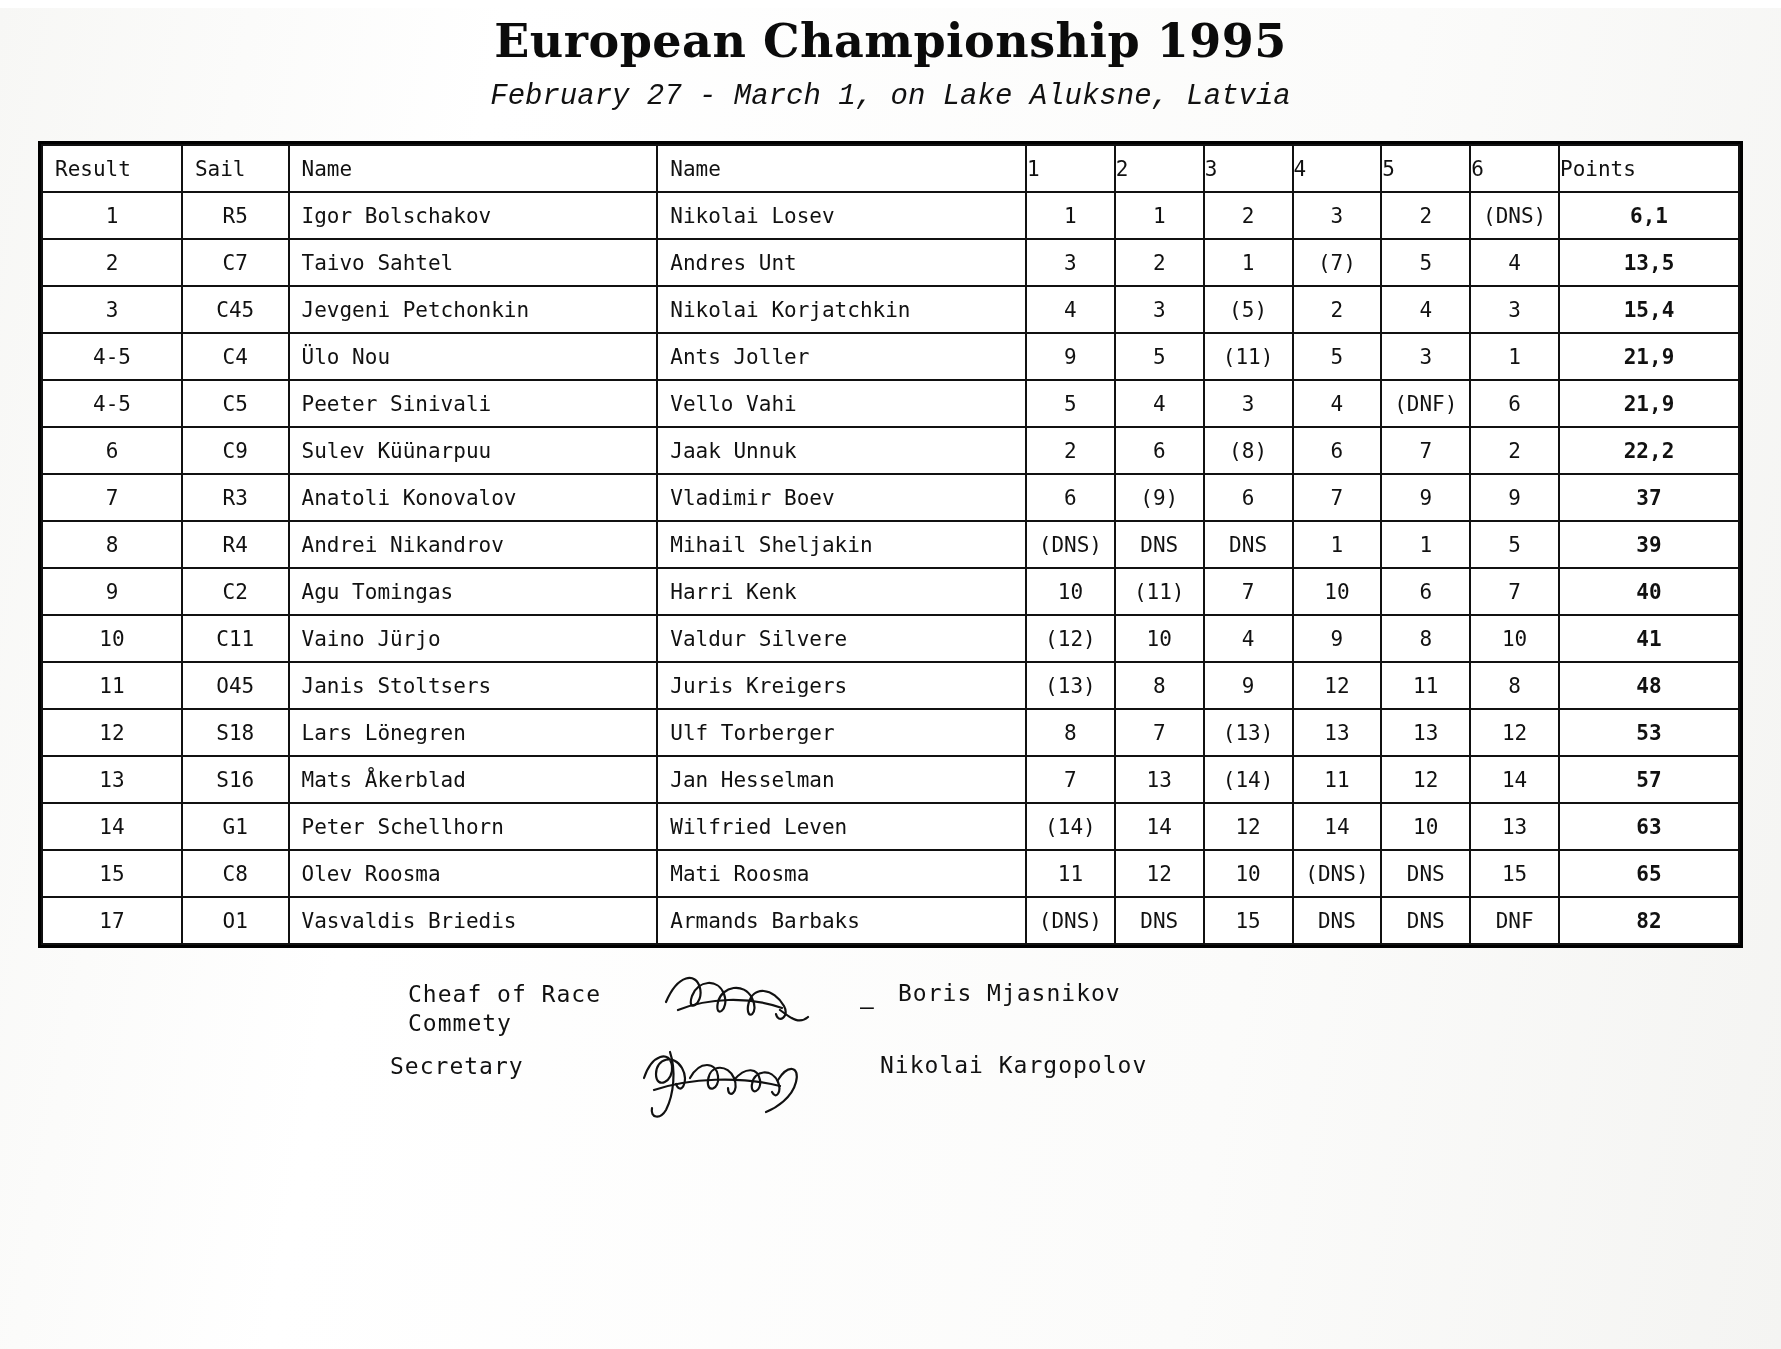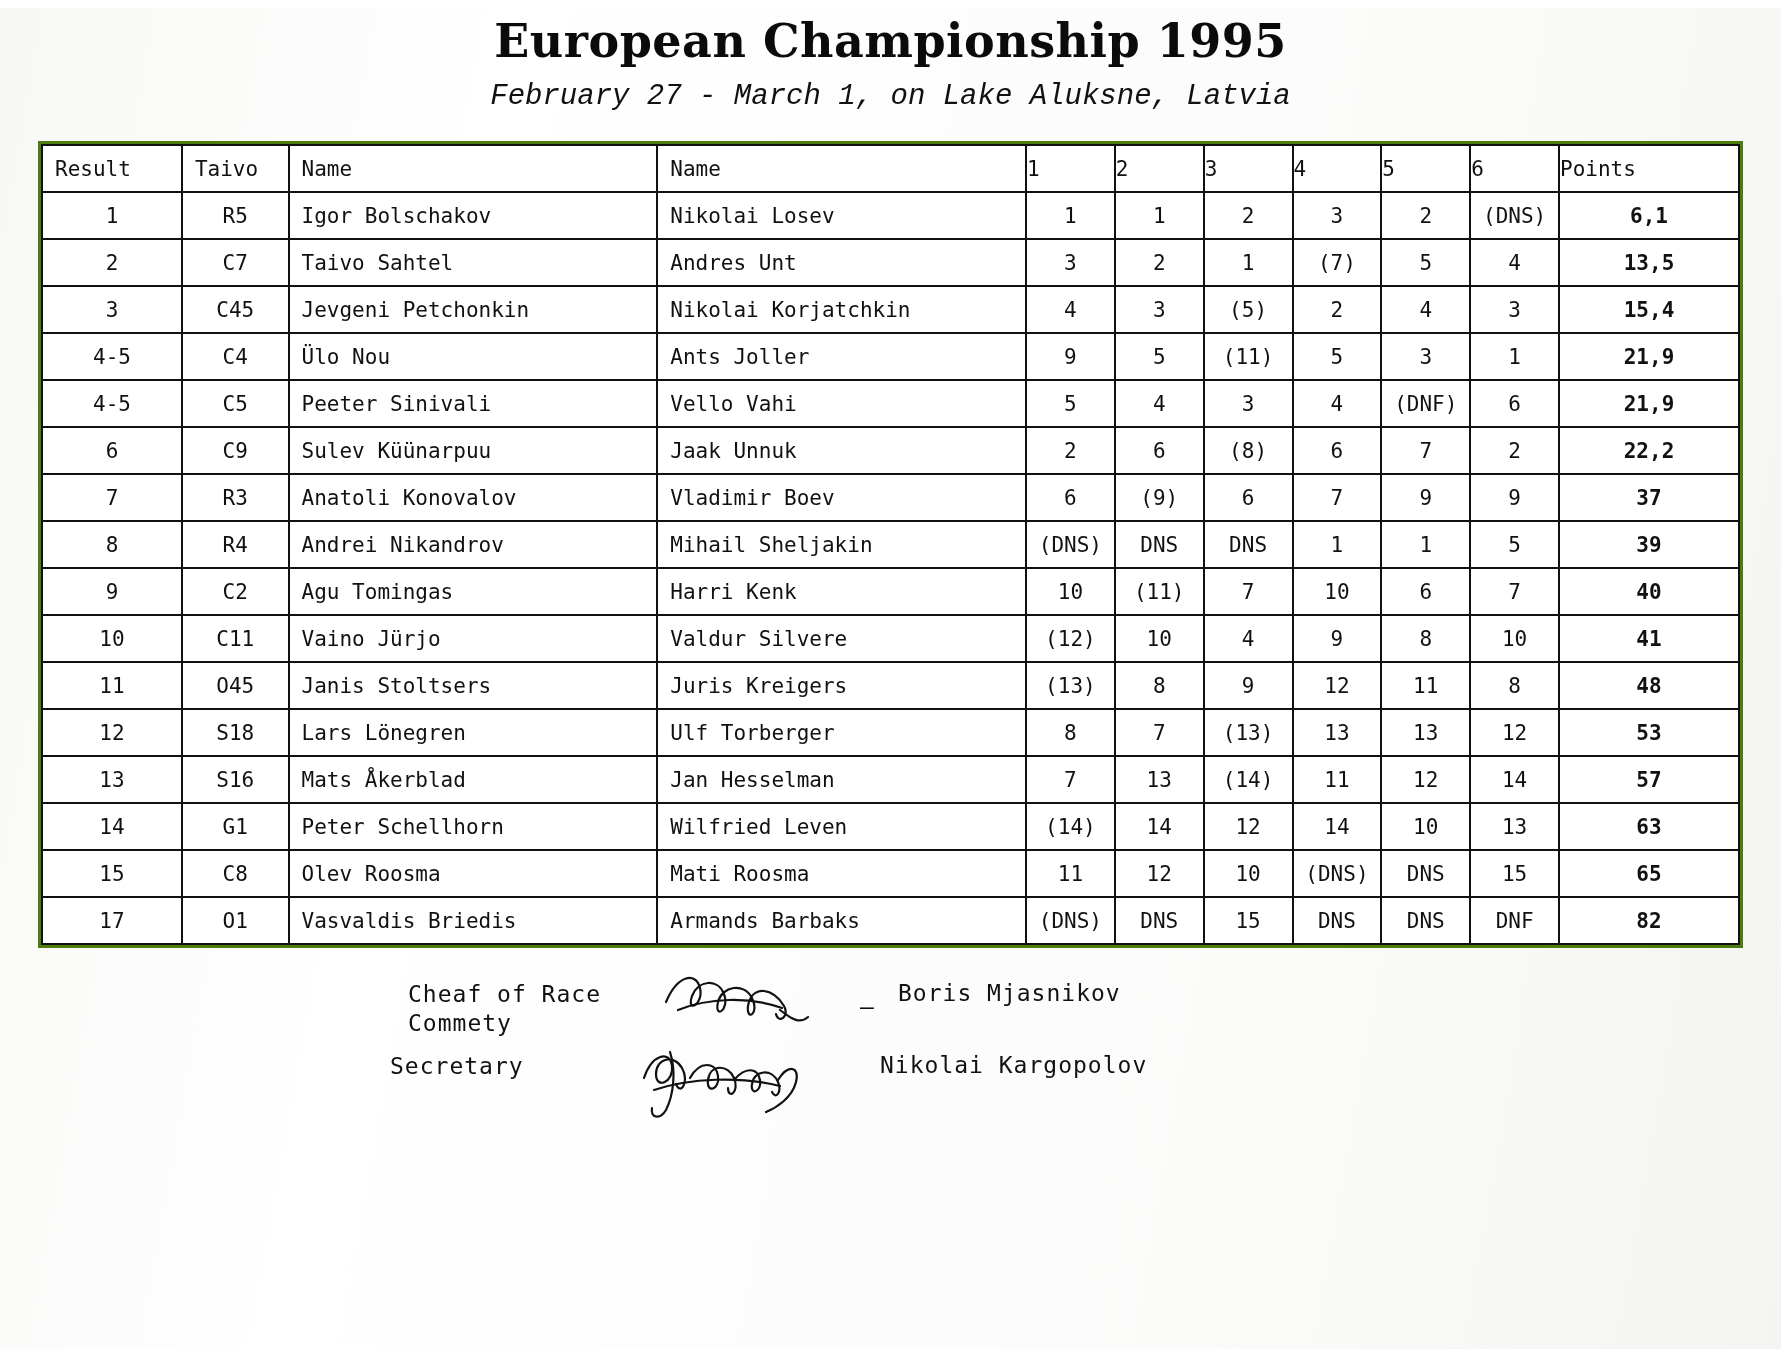--- a/index.html
+++ b/index.html
@@ -45,21 +45,21 @@
     text-align: center;
     font-family: Liberation Mono, monospace;
     font-style: italic;
     font-size: 29px;
     margin-top: 12px;
     color: #111111;
   }
 
   .table-wrap {
     margin: 28px 38px 0 38px;
-    border: 3px solid #4d7c0f;
+    border: 3px solid #000000;
     background: #fff;
   }
   table.results {
     border-collapse: collapse;
     width: 100%;
     font-family: "DejaVu Sans Mono", monospace;
     font-size: 21px;
   }
   table.results th,
   table.results td {
@@ -126,21 +126,21 @@
   <div class="content">
 
     <h1 class="title">European Championship 1995</h1>
     <div class="subtitle">February 27 - March 1, on Lake Aluksne, Latvia</div>
 
     <div class="table-wrap">
       <table class="results">
         <thead>
           <tr>
             <th class="c-result">Result</th>
-            <th class="c-sail">Taivo</th>
+            <th class="c-sail">Sail</th>
             <th class="c-name">Name</th>
             <th class="c-name">Name</th>
             <th class="c-race">1</th>
             <th class="c-race">2</th>
             <th class="c-race">3</th>
             <th class="c-race">4</th>
             <th class="c-race">5</th>
             <th class="c-race">6</th>
             <th class="c-points">Points</th>
           </tr>

